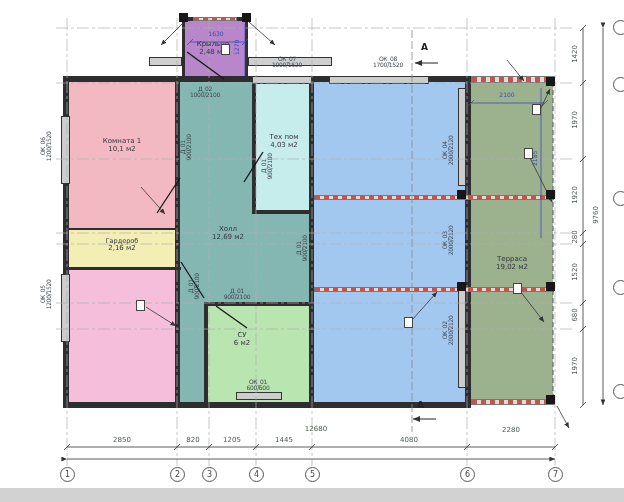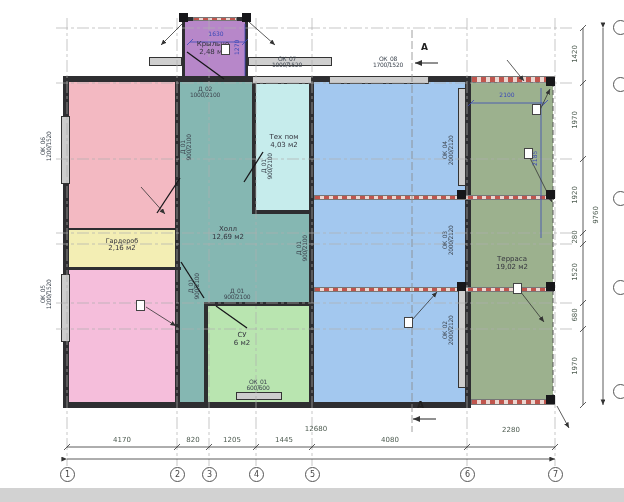--- a/index.html
+++ b/index.html
@@ -181,20 +181,24 @@
   <div class="tag" style="left:136px;top:300px"></div>
   <div class="tag" style="left:404px;top:317px"></div>
   <div class="tag" style="left:532px;top:104px"></div>
   <div class="tag" style="left:524px;top:148px"></div>
   <div class="tag" style="left:513px;top:283px"></div>
 
   <div class="lbl rm" style="left:182px;top:41px;width:62px">
     <div>Крыльцо</div>
     <div class="a">2,48 м2</div>
   </div>
+  <div class="lbl rm" style="left:72px;top:138px;width:100px">
+    <div>Комната 1</div>
+    <div class="a">10,1 м2</div>
+  </div>
   <div class="lbl rm" style="left:72px;top:238px;width:100px;font-size:6.5px">
     <div>Гардероб</div>
     <div class="a">2,16 м2</div>
   </div>
   <div class="lbl rm" style="left:193px;top:226px;width:70px">
     <div>Холл</div>
     <div class="a">12,69 м2</div>
   </div>
   <div class="lbl rm" style="left:254px;top:134px;width:60px">
     <div>Тех пом</div>
@@ -202,25 +206,25 @@
   </div>
   <div class="lbl rm" style="left:212px;top:332px;width:60px">
     <div>СУ</div>
     <div class="a">6 м2</div>
   </div>
   <div class="lbl rm" style="left:477px;top:256px;width:70px">
     <div>Терраса</div>
     <div class="a">19,02 м2</div>
   </div>
 
-  <div class="lbl dim" style="left:97px;top:437px;width:50px">4170</div>
+  <div class="lbl dim" style="left:97px;top:437px;width:50px">2850</div>
   <div class="lbl dim" style="left:168px;top:437px;width:50px">820</div>
   <div class="lbl dim" style="left:207px;top:437px;width:50px">1205</div>
   <div class="lbl dim" style="left:259px;top:437px;width:50px">1445</div>
-  <div class="lbl dim" style="left:365px;top:437px;width:50px">4080</div>
+  <div class="lbl dim" style="left:384px;top:437px;width:50px">4080</div>
   <div class="lbl dim" style="left:486px;top:427px;width:50px">2280</div>
   <div class="lbl dim" style="left:291px;top:426px;width:50px">12680</div>
 
   <div class="lbl dim rot" style="left:558px;top:50px;width:36px">1420</div>
   <div class="lbl dim rot" style="left:558px;top:116px;width:36px">1970</div>
   <div class="lbl dim rot" style="left:558px;top:191px;width:36px">1920</div>
   <div class="lbl dim rot" style="left:558px;top:233px;width:36px">280</div>
   <div class="lbl dim rot" style="left:558px;top:268px;width:36px">1520</div>
   <div class="lbl dim rot" style="left:558px;top:311px;width:36px">680</div>
   <div class="lbl dim rot" style="left:558px;top:362px;width:36px">1970</div>

